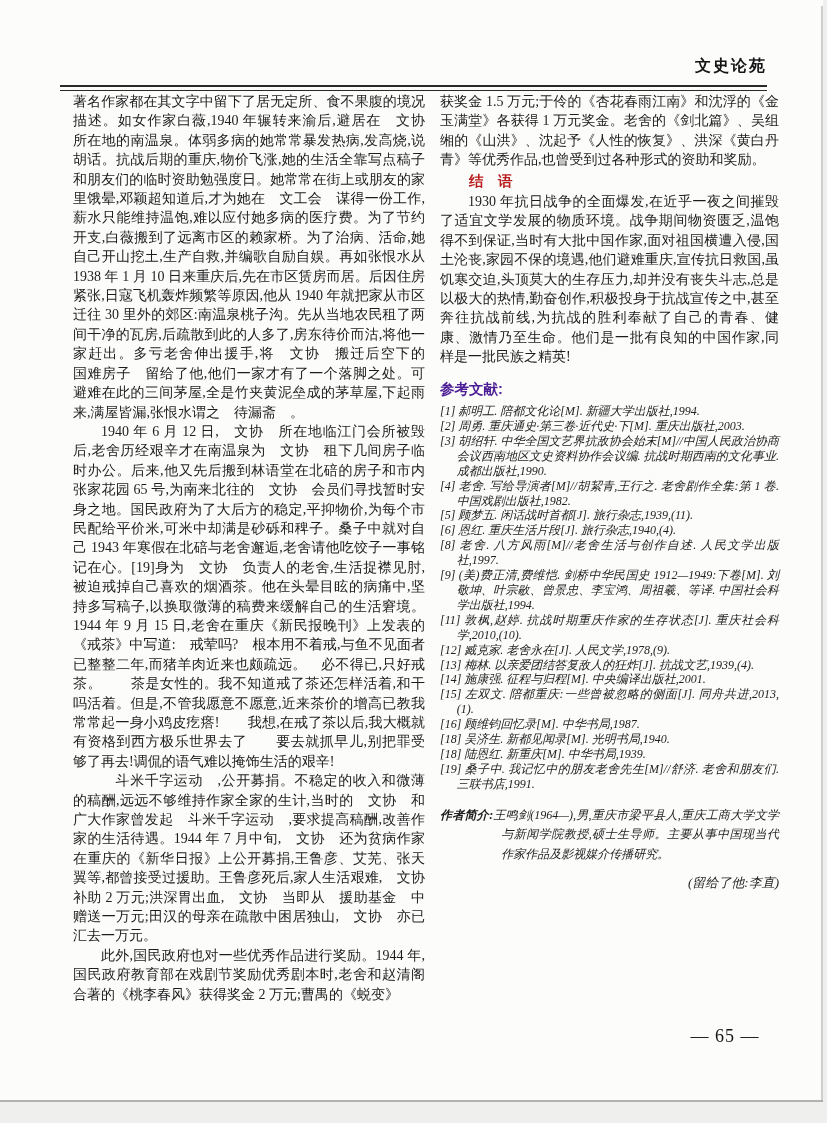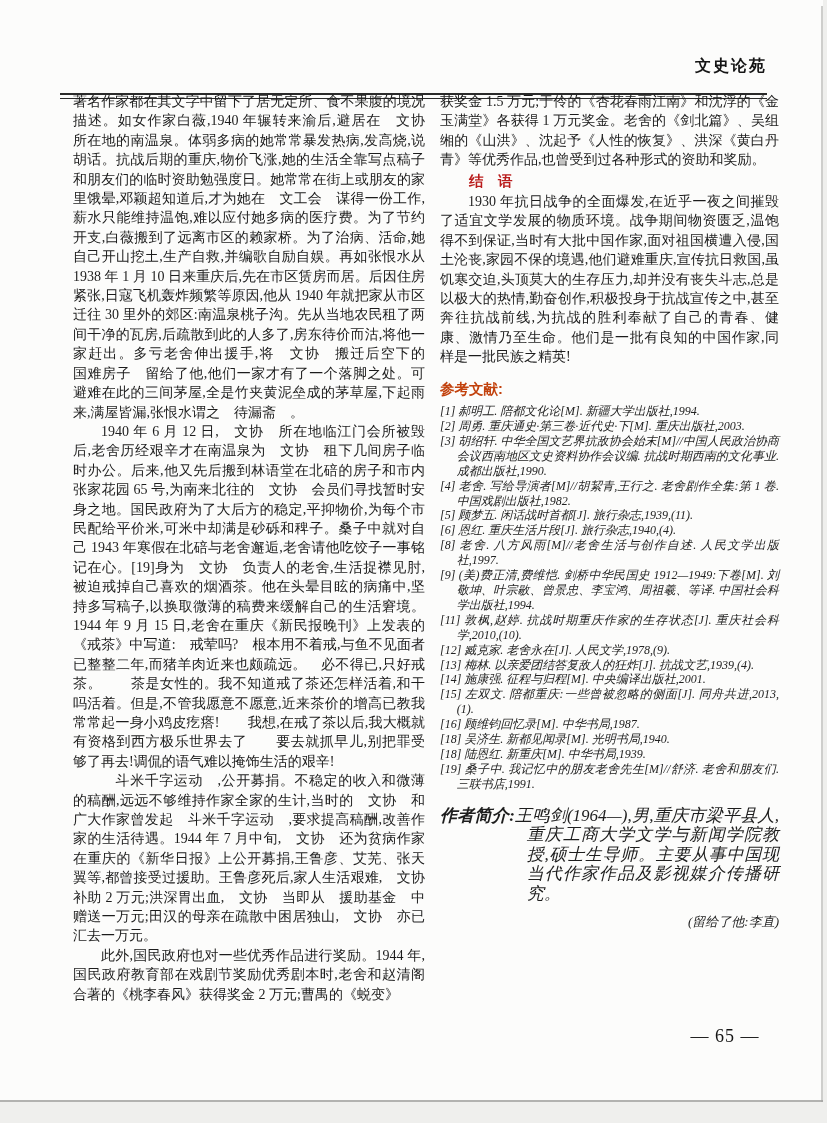--- a/index.html
+++ b/index.html
@@ -4,39 +4,39 @@
 <style>
   html,body{margin:0;padding:0;}
   body{background:#e8e8e6;font-family:"Liberation Serif","DejaVu Serif",serif;}
   .canvas{position:relative;width:827px;height:1123px;background:#efefed;overflow:hidden;}
   .sheet{position:absolute;left:0;top:0;width:823px;height:1100px;background:#fcfcfb;}
   .edge-bottom{position:absolute;left:0;top:1100px;width:823px;height:2px;background:#9d9d9b;opacity:.75;}
   .edge-right{position:absolute;left:821px;top:6px;width:2px;height:1096px;background:#c2c2c0;opacity:.8;}
 
   .header{position:absolute;left:60px;top:56px;width:707px;}
   .header-title{display:block;text-align:right;font-family:"Liberation Sans","DejaVu Sans",sans-serif;
-    font-weight:bold;font-size:16px;letter-spacing:2px;color:#151515;padding-bottom:16px;}
+    font-weight:bold;font-size:16px;letter-spacing:2px;color:#151515;padding-bottom:8px;}
   .header-rule{height:3px;border-top:2.5px solid #2a2a2a;border-bottom:1px solid #2a2a2a;}
 
   .content{position:absolute;left:73px;top:92px;width:706px;display:flex;gap:15px;}
   .col{color:#1c1c1c;font-size:14px;line-height:19.4px;text-align:justify;}
   .col-left{width:352px;}
   .col-right{width:339px;}
   .col p{margin:0;text-indent:2em;}
   .col p.no-indent{text-indent:0;}
 
   .section-heading{font-family:"Liberation Sans","DejaVu Sans",sans-serif;font-weight:bold;
     font-size:14.5px;text-indent:2em;margin:2px 0 1px 0;color:#b91c1c;}
   .refs-heading{font-family:"Liberation Sans","DejaVu Sans",sans-serif;font-weight:bold;
-    font-size:14.5px;margin:13px 0 5px 0;color:#c2410c;text-indent:0;}
+    font-size:14.5px;margin:13px 0 5px 0;color:#4c1d95;text-indent:0;}
 
   .refs{font-size:12px;line-height:14.9px;font-style:italic;color:#222;}
   .ref-item{padding-left:1.4em;text-indent:-1.4em;margin:0;}
 
-  .bio{margin-top:14px;font-size:17px;line-height:19.5px;font-style:italic;color:#1d1d1d;
+  .bio{margin-top:14px;font-size:12px;line-height:19.5px;font-style:italic;color:#1d1d1d;
     padding-left:5.1em;text-indent:-5.1em;text-align:justify;}
   .bio-label{font-weight:bold;font-style:italic;}
 
   .editor-note{margin-top:9px;text-align:right;font-size:13px;font-style:italic;color:#1d1d1d;}
 
   .page-number{position:absolute;left:683px;top:1026px;width:84px;text-align:center;
     font-weight:normal;font-size:18px;color:#141414;letter-spacing:1px;}
 </style>
 </head>
 <body>

